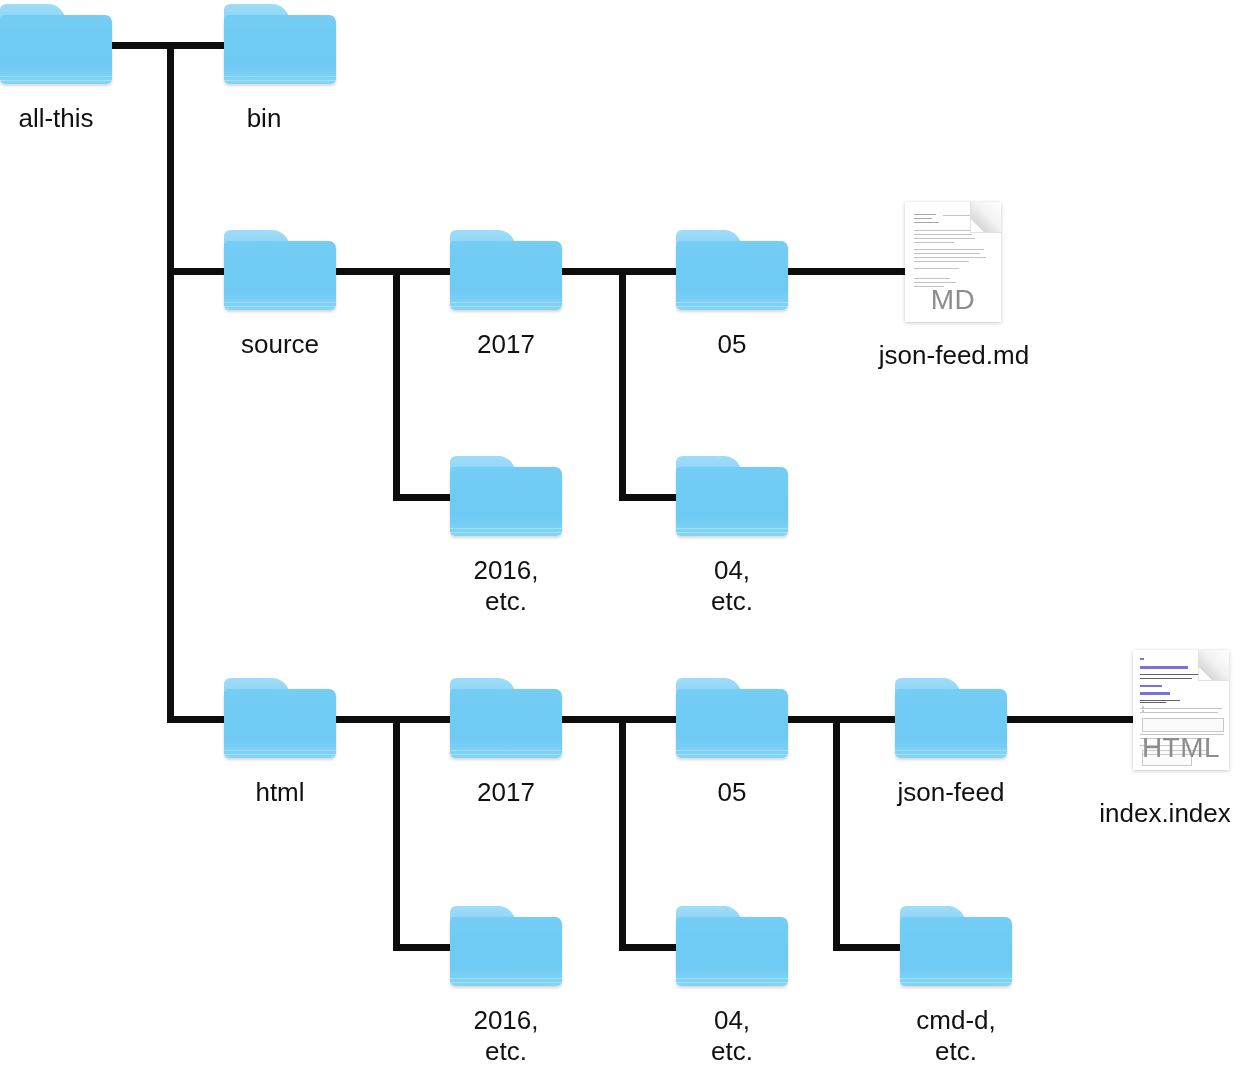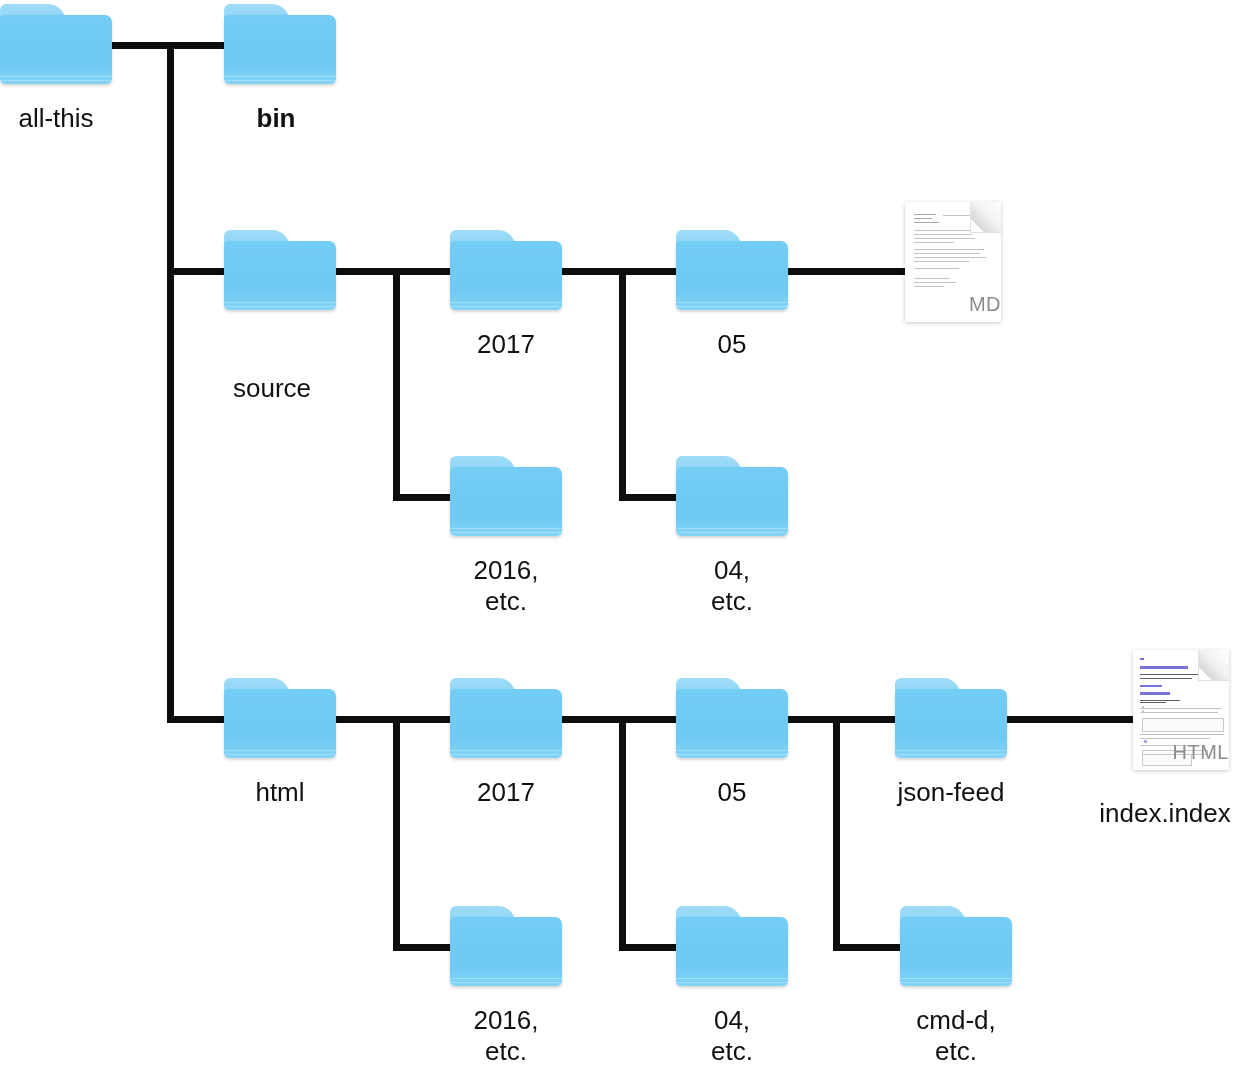--- a/index.html
+++ b/index.html
@@ -49,22 +49,22 @@
     position:absolute;left:0;top:0;width:96px;height:120px;
     background:#ffffff;
     box-shadow:0 1px 4px rgba(0,0,0,.22);
   }
   .doc .fold{
     position:absolute;right:0;top:0;width:30px;height:30px;
     background:linear-gradient(225deg,#ffffff 0%,#f2f2f2 45%,#d8d8d8 78%,#ffffff 79%);
     border-left:1px solid #e2e2e2;border-bottom:1px solid #e2e2e2;
   }
   .doc .kind{
-    position:absolute;left:0;right:0;bottom:6px;text-align:right;
-    font-size:20px;color:#8c8c8c;letter-spacing:.5px;
+    position:absolute;left:0;right:0;bottom:6px;text-align:center;
+    font-size:28px;color:#8c8c8c;letter-spacing:.5px;
     font-family:"Liberation Sans","DejaVu Sans",sans-serif;
   }
   .doc .prev{position:absolute;left:0;top:0;right:0;bottom:0;overflow:hidden;}
   .doc .ln{position:absolute;height:1px;background:#b9b9b9;opacity:.85;}
   .doc .ln.d{background:#9a9a9a;}
   .doc .ln.blue{background:#6a62d8;height:2px;opacity:.9;}
   .doc .ln.blk{background:#2b2b2b;opacity:.75;}
   .doc .box{position:absolute;border:1px solid #c9c9c9;background:#fbfbfb;}
   .doc .bluebox{position:absolute;background:#8f8ae0;opacity:.75;}
 
@@ -124,29 +124,29 @@
       </div>
   </div>
   <div class="label" style="left:0px;top:103px;width:112px;">all-this</div>
 
   <div class="node" style="left:224px;top:4px;">
     <div class="folder">
         <div class="tab"></div>
         <div class="body"></div>
       </div>
   </div>
-  <div class="label" style="left:220px;top:103px;width:112px;font-weight:bold;">bin</div>
+  <div class="label" style="left:208px;top:103px;width:112px;">bin</div>
 
   <div class="node" style="left:224px;top:230px;">
     <div class="folder">
         <div class="tab"></div>
         <div class="body"></div>
       </div>
   </div>
-  <div class="label" style="left:216px;top:329px;width:112px;margin-top:44px;">source</div>
+  <div class="label" style="left:224px;top:329px;width:112px;">source</div>
 
   <div class="node" style="left:450px;top:230px;">
     <div class="folder">
         <div class="tab"></div>
         <div class="body"></div>
       </div>
   </div>
   <div class="label" style="left:450px;top:329px;width:112px;">2017</div>
 
   <div class="node" style="left:676px;top:230px;">
@@ -175,20 +175,21 @@
         <div class="ln" style="left:9px;top:59px;width:55px;"></div>
         <div class="ln" style="left:9px;top:66px;width:45px;"></div>
         <div class="ln" style="left:9px;top:76px;width:36px;"></div>
         <div class="ln" style="left:9px;top:80px;width:42px;"></div>
         <div class="ln" style="left:9px;top:84px;width:30px;"></div>
       </div>
       <div class="fold"></div>
       <div class="kind">MD</div>
     </div>
   </div>
+  <div class="label" style="left:856px;top:340px;width:196px;">json-feed.md</div>
 
   <div class="node" style="left:450px;top:456px;">
     <div class="folder">
         <div class="tab"></div>
         <div class="body"></div>
       </div>
   </div>
   <div class="label" style="left:450px;top:555px;width:112px;">2016,
 etc.</div>
 

